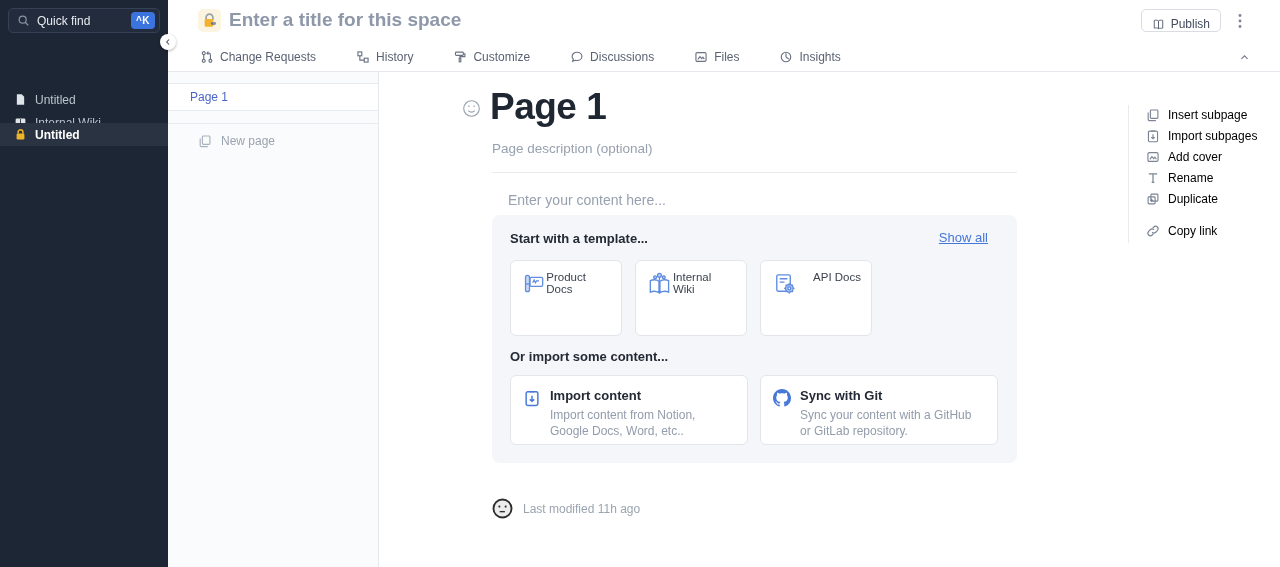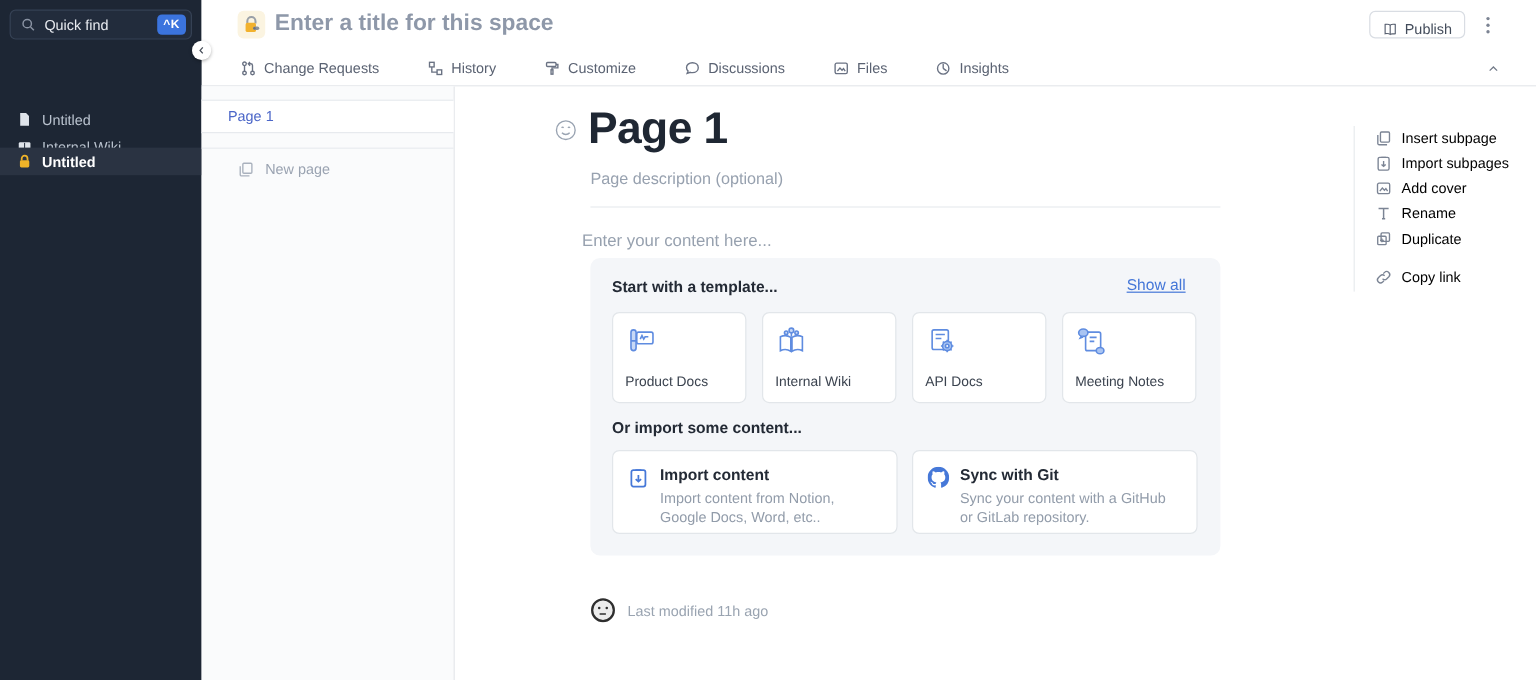--- a/index.html
+++ b/index.html
@@ -60,28 +60,28 @@
   .pagelist-divider { position:absolute; left:0; top:51px; width:100%; border-bottom:1px solid #e9ecef; }
   .new-page { position:absolute; left:0; top:54px; width:100%; height:30px;
     display:flex; align-items:center; padding-left:30px; gap:9px;
     font-size:12px; color:#9aa3b1; cursor:pointer; }
   .new-page svg { color:#a9b1bd; }
   
   .page-emoji { position:absolute; left:462px; top:99px; cursor:pointer; }
   .page-title { position:absolute; left:490px; top:86px; font-size:37px; font-weight:bold; color:#1f2733; letter-spacing:-.5px; cursor:text; }
   .page-desc { position:absolute; left:492px; top:141px; font-size:13.5px; color:#97a1af; cursor:text; }
   .title-divider { position:absolute; left:492px; top:172px; width:525px; border-bottom:1px solid #e8ebee; }
-  .content-ph { position:absolute; left:485px; top:192px; font-size:14px; color:#97a1af; cursor:text; }
+  .content-ph { position:absolute; left:508px; top:192px; font-size:14px; color:#97a1af; cursor:text; }
   .tpl-panel { position:absolute; left:492px; top:215px; width:525px; height:248px;
     background:#f4f6f9; border-radius:8px; }
   .tpl-heading { position:absolute; left:18px; top:16px; font-size:13px; font-weight:bold; color:#232a35; }
   .show-all { position:absolute; right:29px; top:15px; font-size:13px; color:#4577d8; text-decoration:underline; cursor:pointer; }
   .tpl-cards { position:absolute; left:18px; top:45px; display:flex; gap:13px; }
   .tpl-card { width:112px; height:76px; background:#fff; border:1px solid #e2e6ea; border-radius:6px;
-    padding:10px; display:flex; flex-direction:column; justify-content:space-between; cursor:pointer; }
+    padding:10px; display:flex; justify-content:space-between; cursor:pointer; }
   .tpl-card .tpl-label { font-size:11.5px; color:#3b434f; }
   .imp-heading { position:absolute; left:18px; top:134px; font-size:13px; font-weight:bold; color:#232a35; }
   .imp-cards { position:absolute; left:18px; top:160px; display:flex; gap:12px; }
   .imp-card { width:238px; height:70px; background:#fff; border:1px solid #e2e6ea; border-radius:6px;
     padding:12px 12px 0 12px; display:flex; gap:9px; cursor:pointer; }
   .imp-card .imp-icon { flex:0 0 auto; margin-top:1px; }
   .imp-title { font-size:13px; font-weight:bold; color:#232a35; }
   .imp-desc { font-size:12px; color:#929caa; line-height:16px; margin-top:4px; }
   .footer-row { position:absolute; left:492px; top:498px; display:flex; align-items:center; gap:10px; }
   .footer-text { font-size:12px; color:#9aa4b1; }
@@ -271,30 +271,20 @@
       <div class="tpl-card">
         <svg width="27" height="27" viewBox="0 0 28 28" fill="none" stroke="#5f8ce0" stroke-width="1.4">
           <rect x="6" y="4" width="14" height="17" rx="1.5" fill="#fff"></rect>
           <path d="M9 8h8M9 11.5h5"></path>
           <circle cx="19" cy="18" r="4" fill="#a9c4f2"></circle>
           <circle cx="19" cy="18" r="1.5" fill="#fff"></circle>
           <path d="M19 12.6v1.4M19 22v1.4M13.6 18H15M23 18h1.4M15.2 14.2l1 1M21.8 20.8l1 1M22.8 14.2l-1 1M16.2 20.8l-1 1"></path>
         </svg>
         <div class="tpl-label">API Docs</div>
       </div>
-      <div class="tpl-card">
-        <svg width="27" height="27" viewBox="0 0 28 28" fill="none" stroke="#5f8ce0" stroke-width="1.4">
-          <rect x="9" y="6" width="13" height="16" rx="1.5" fill="#fff"></rect>
-          <path d="M12.5 10.5h6M12.5 14h4"></path>
-          <ellipse cx="7" cy="6.5" rx="4" ry="3.2" fill="#a9c4f2"></ellipse>
-          <path d="M5.4 9.2L4.4 11l2.3-.9" fill="#a9c4f2"></path>
-          <ellipse cx="21.5" cy="22" rx="3.3" ry="2.7" fill="#a9c4f2"></ellipse>
-        </svg>
-        <div class="tpl-label">Meeting Notes</div>
-      </div>
     </div>
 
     <div class="imp-heading">Or import some content...</div>
     <div class="imp-cards">
       <div class="imp-card">
         <svg class="imp-icon" width="18" height="18" viewBox="0 0 16 16" fill="none" stroke="#4678d8" stroke-width="1.3">
           <rect x="2.8" y="2.4" width="10.4" height="12.2" rx="1.5"></rect>
           <path d="M5.8 2.4h4.4"></path>
           <path d="M8 6v5M6 9.2L8 11l2-1.8"></path>
         </svg>

